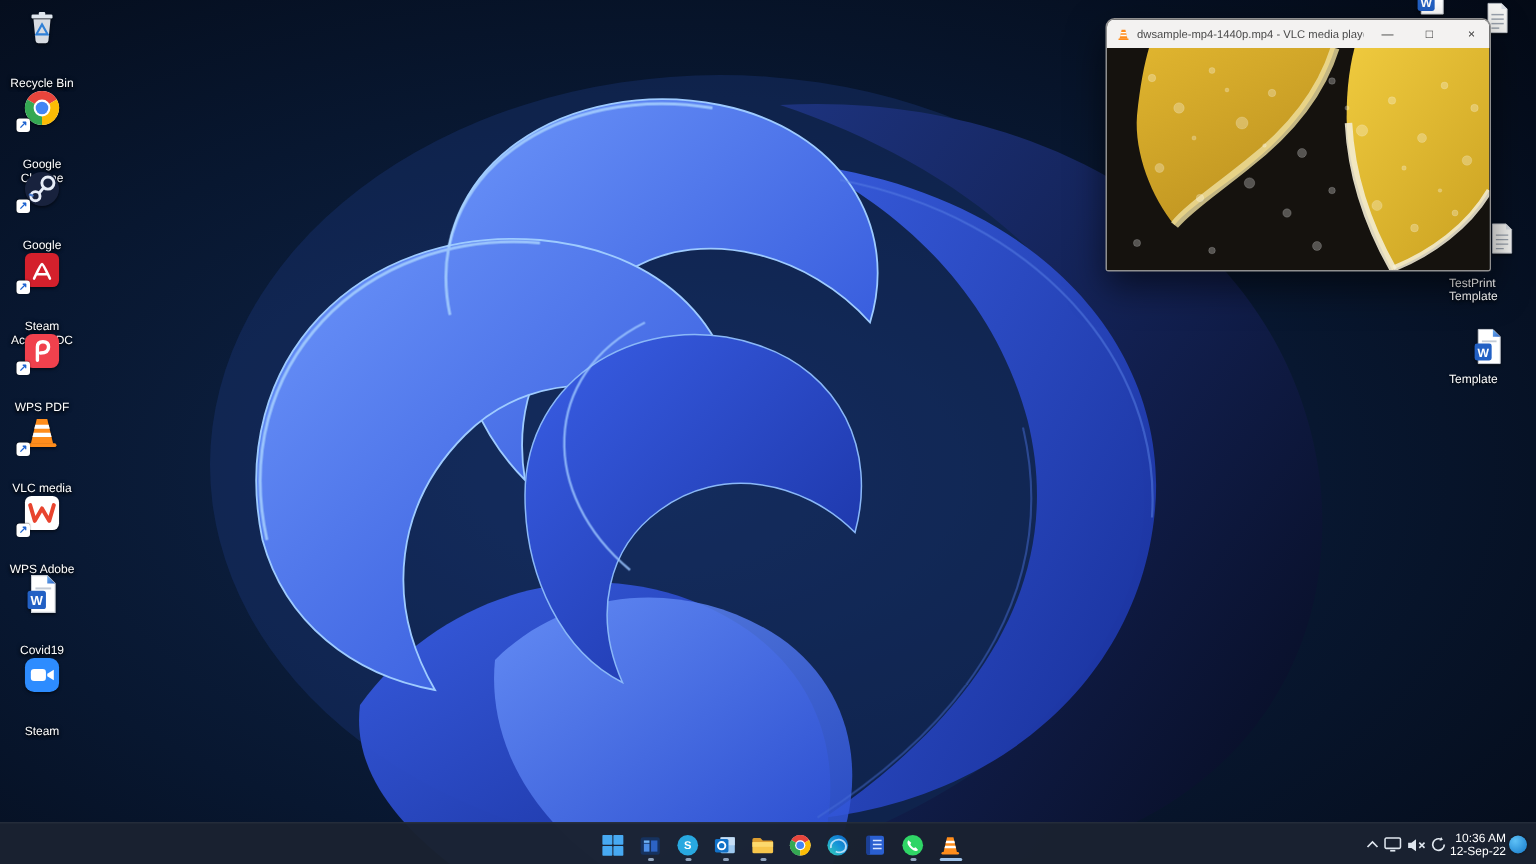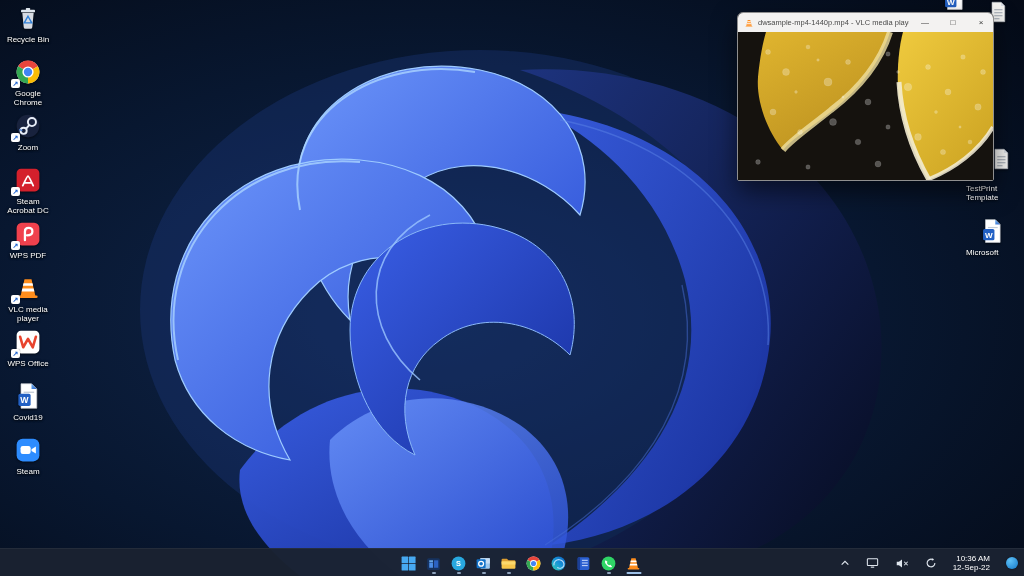--- a/index.html
+++ b/index.html
@@ -8,21 +8,21 @@
   
   #wallpaper{position:absolute;inset:0;z-index:0;}
   
   .dt-col{position:absolute;z-index:2;display:flex;flex-direction:column;}
   .dt-item{width:52px;height:54px;display:flex;flex-direction:column;align-items:center;cursor:default;}
   .dt-ic{position:relative;width:28px;height:28px;flex:0 0 auto;}
   .dt-ic svg{width:28px;height:28px;display:block;filter:drop-shadow(0 1px 1px rgba(0,0,0,.55));}
   .sc-arrow{position:absolute;left:-3px;bottom:-2px;width:9px;height:9px;background:#fff;border-radius:2px;
             color:#1e63d0;font-size:7px;line-height:9px;text-align:center;font-weight:bold;
             box-shadow:0 0 1px rgba(0,0,0,.6);}
-  .dt-label{margin-top:3px;width:52px;font-size:8px;line-height:9px;color:#fff;text-align:center;
+  .dt-label{margin-top:19px;width:52px;font-size:8px;line-height:9px;color:#fff;text-align:center;
             text-shadow:0 1px 2px rgba(0,0,0,.95), 0 0 3px rgba(0,0,0,.7);word-wrap:break-word;}
   .partial{position:absolute;z-index:1;}
   .partial svg{display:block;filter:drop-shadow(0 1px 1px rgba(0,0,0,.55));}
   .rt-label{position:absolute;z-index:1;width:56px;font-size:8px;line-height:9px;color:#fff;text-align:left;
             text-shadow:0 1px 2px rgba(0,0,0,.95);}
   
   #vlc-window{position:absolute;left:737px;top:12px;width:257px;height:169px;z-index:5;
               border:1px solid #8f8f8f;border-radius:6px 6px 2px 2px;overflow:hidden;box-sizing:border-box;
               box-shadow:0 10px 24px rgba(0,0,0,.55);background:#000;}
   #vlc-titlebar{height:19px;background:#f3f2f1;display:flex;align-items:center;padding:0 0 0 6px;gap:4px;}
@@ -34,21 +34,21 @@
   #taskbar{position:absolute;left:0;bottom:0;width:1024px;height:28px;z-index:10;
            background:rgba(26,34,49,0.97);border-top:1px solid rgba(255,255,255,.05);box-sizing:border-box;}
   #tb-center{position:absolute;left:50%;top:0;height:28px;transform:translateX(-50%);margin-left:9px;
              display:flex;align-items:center;gap:2px;}
   .tb-item{position:relative;width:23px;height:24px;border-radius:4px;display:flex;align-items:center;justify-content:center;}
   .tb-item svg{width:17px;height:17px;display:block;}
   .tb-item.dot::after{content:"";position:absolute;bottom:1px;left:50%;transform:translateX(-50%);
                       width:4px;height:2px;border-radius:1px;background:#8fa3bd;}
   .tb-item.active::after{content:"";position:absolute;bottom:1px;left:50%;transform:translateX(-50%);
                       width:15px;height:2px;border-radius:1px;background:#9ec1e8;}
-  #tb-tray{position:absolute;right:0;top:0;height:28px;display:flex;align-items:center;gap:16px;padding-right:6px;}
+  #tb-tray{position:absolute;right:0;top:0;height:28px;display:flex;align-items:center;gap:2px;padding-right:6px;}
   .tray-ic svg{display:block;}
   #tb-clock{display:flex;flex-direction:column;align-items:flex-end;justify-content:center;
             color:#fff;font-size:8px;line-height:9px;}
   #notif-badge{width:12px;height:12px;border-radius:50%;background:radial-gradient(circle at 35% 30%,#5ec1f7,#1479c9);
                box-shadow:0 0 2px rgba(0,0,0,.5);}
 </style>
 </head>
 <body>
 
 <div id="screen">
@@ -229,21 +229,21 @@
         </span>
     <span class="dt-label">Google Chrome</span>
   </div>
   <div class="dt-item">
     <span class="dt-ic">
           <svg>
             <use href="#sym-steam"></use>
           </svg>
       <span class="sc-arrow">↗</span>
         </span>
-    <span class="dt-label">Zoom</span>
+    <span class="dt-label">Google</span>
   </div>
   <div class="dt-item">
     <span class="dt-ic">
           <svg>
             <use href="#sym-acrobat"></use>
           </svg>
       <span class="sc-arrow">↗</span>
         </span>
     <span class="dt-label">Steam Acrobat DC</span>
   </div>
@@ -265,21 +265,21 @@
         </span>
     <span class="dt-label">VLC media player</span>
   </div>
   <div class="dt-item">
     <span class="dt-ic">
           <svg>
             <use href="#sym-wpsoffice"></use>
           </svg>
       <span class="sc-arrow">↗</span>
         </span>
-    <span class="dt-label">WPS Office</span>
+    <span class="dt-label">WPS Adobe</span>
   </div>
   <div class="dt-item">
     <span class="dt-ic">
           <svg>
             <use href="#sym-worddoc"></use>
           </svg>
         </span>
     <span class="dt-label">Covid19</span>
   </div>
   <div class="dt-item">
@@ -306,21 +306,21 @@
       <svg width="24" height="24">
         <use href="#sym-page"></use>
       </svg>
     </span>
 <span class="rt-label" style="left:966px;top:184px;">TestPrint Template</span>
 <span class="partial" style="left:979px;top:218px;">
       <svg width="26" height="26">
         <use href="#sym-worddoc"></use>
       </svg>
     </span>
-<span class="rt-label" style="left:966px;top:248px;">Microsoft</span>
+<span class="rt-label" style="left:966px;top:248px;">Template</span>
 
 <div id="vlc-window">
   <div id="vlc-titlebar">
     <span class="tb-ic">
           <svg>
             <use href="#sym-vlc"></use>
           </svg>
         </span>
     <span id="vlc-title">dwsample-mp4-1440p.mp4 - VLC media player</span>
     <span class="win-btn">—</span>

